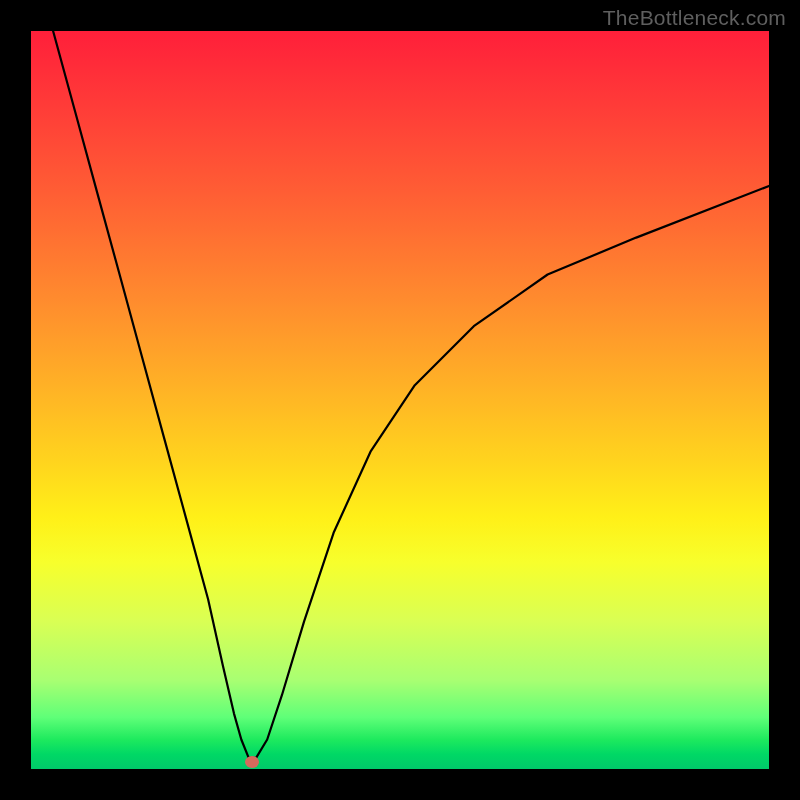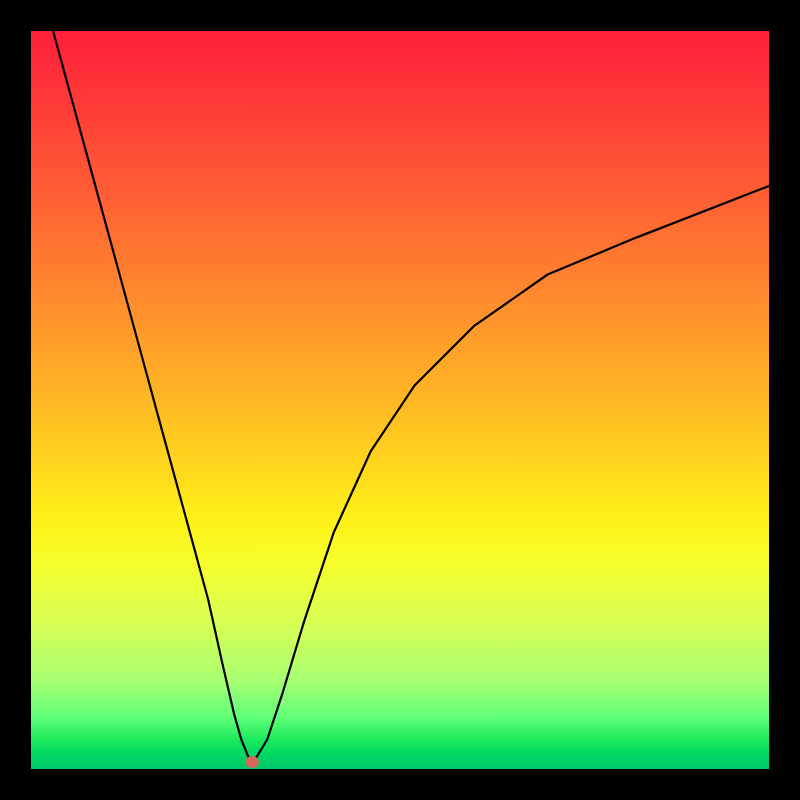--- a/index.html
+++ b/index.html
@@ -84,14 +84,15 @@
   <div class="plot-area">
 
     <svg class="curve-svg" viewBox="0 0 738 738" preserveAspectRatio="none">
       <path id="curve" class="curve-path" d="M22.1 0.0 L44.3 81.2 L66.4 162.4 L88.6 243.5 L110.7 324.7 L132.8 405.9 L155.0 487.1 L177.1 568.3 L191.9 634.7 L203.0 682.6 L210.3 708.5 L217.7 726.9 L225.1 726.9 L236.2 708.5 L250.9 664.2 L273.1 590.4 L302.6 501.8 L339.5 420.7 L383.8 354.2 L442.8 295.2 L516.6 243.5 L605.2 206.6 L738.0 155.0"></path>
     </svg>
 
     <div id="marker" class="marker" style="left: 221.4px; top: 730.62px;"></div>
 
   </div>
 
+  <div class="watermark">TheBottleneck.com</div>
 
 </div>
 
 </body></html>

